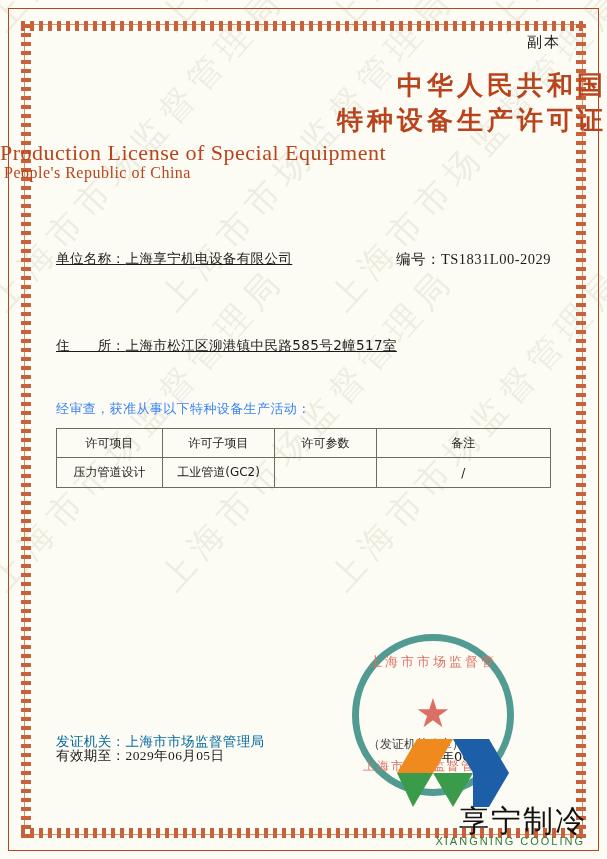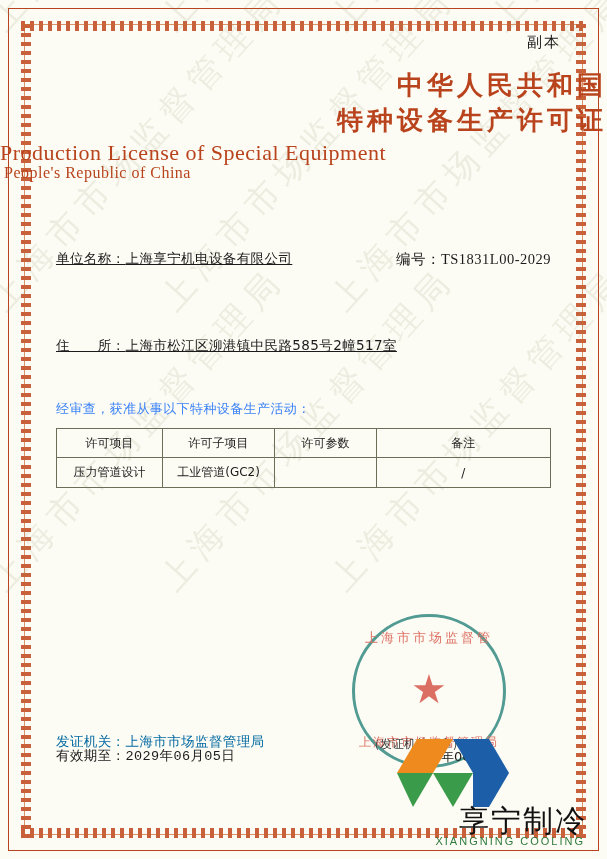--- a/index.html
+++ b/index.html
@@ -174,21 +174,21 @@
     font-family: "DejaVu Sans", sans-serif;
     letter-spacing: .4px;
     margin-top: 22px;
   }
   .validity {
     position: absolute;
     left: 56px;
     top: 747px;
     font-size: 13.5px;
     color: #1b1b1b;
-    font-family: Liberation Mono, monospace;
+    font-family: Liberation Serif, serif;
     letter-spacing: .4px;
   }
   .seal-note {
     position: absolute;
     left: 368px;
     top: 715px;
     font-size: 12px;
     color: #404040;
     font-family: "DejaVu Sans", sans-serif;
     margin-top: 21px;
@@ -198,24 +198,24 @@
     left: 408px;
     top: 748px;
     font-size: 13px;
     color: #1b1b1b;
     font-family: "DejaVu Sans", sans-serif;
   }
   
   .seal {
     position: absolute;
     left: 352px;
-    top: 614px;
+    top: 634px;
     width: 148px;
     height: 148px;
-    border: 3px solid #0f766e;
+    border: 7px solid #0f766e;
     border-radius: 50%;
     opacity: .72;
     pointer-events: none;
   }
   .seal-star {
     position: absolute;
     left: 50%; top: 50%;
     width: 40px; height: 40px;
     margin-left: -20px; margin-top: -22px;
     color: #d0392c;

